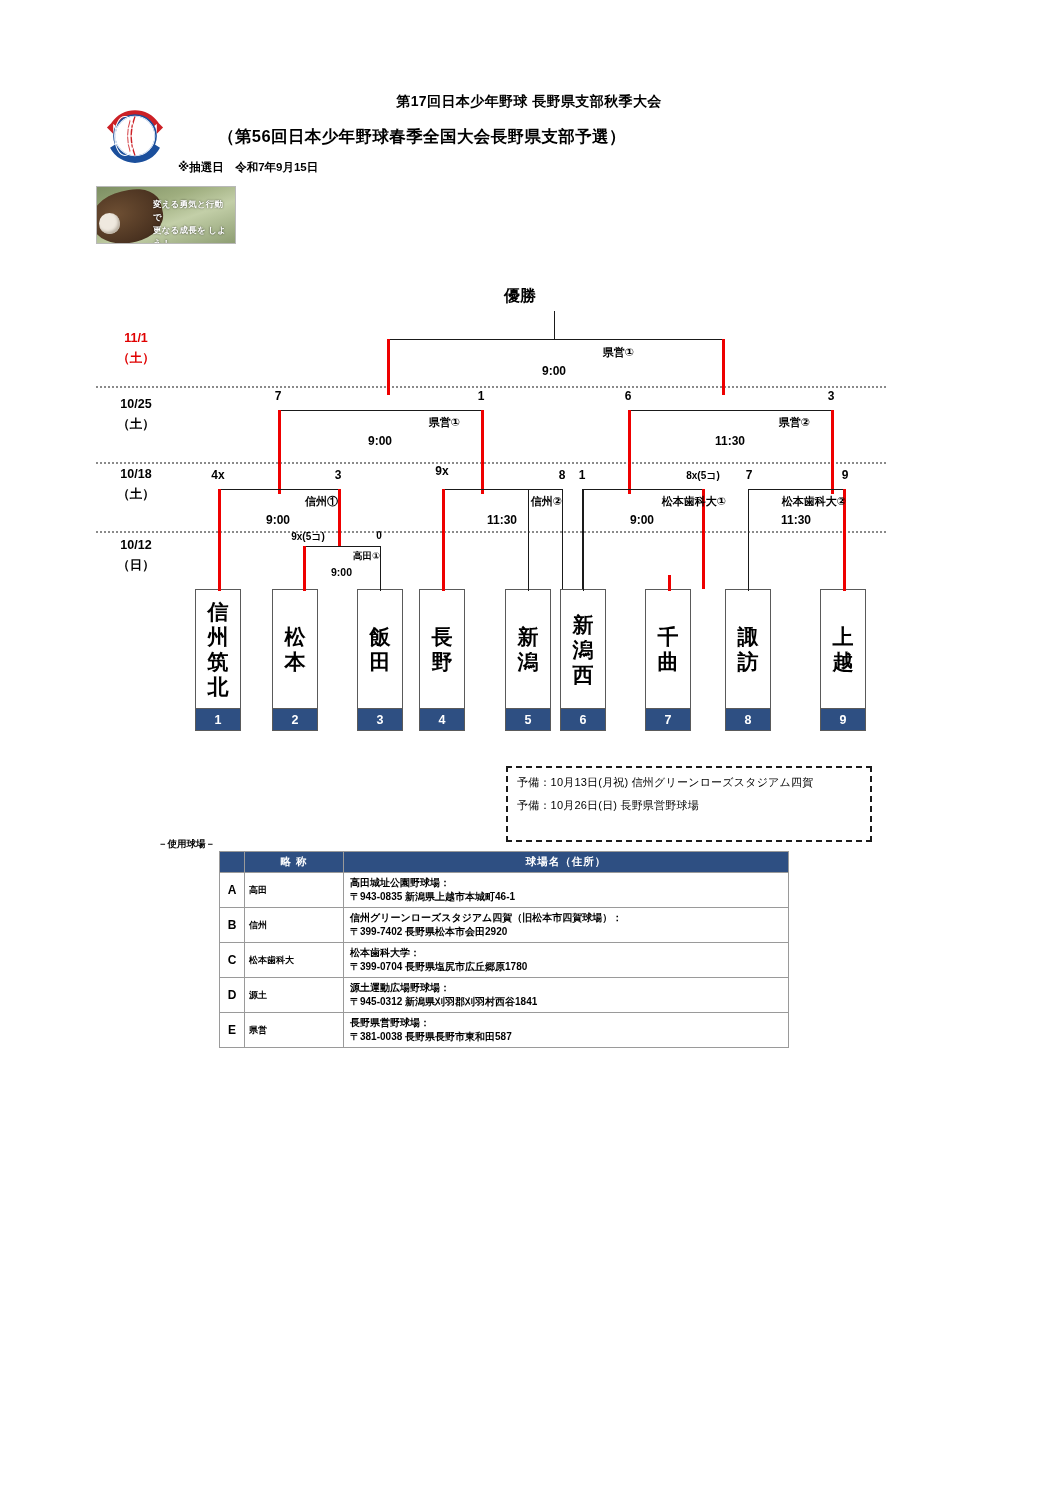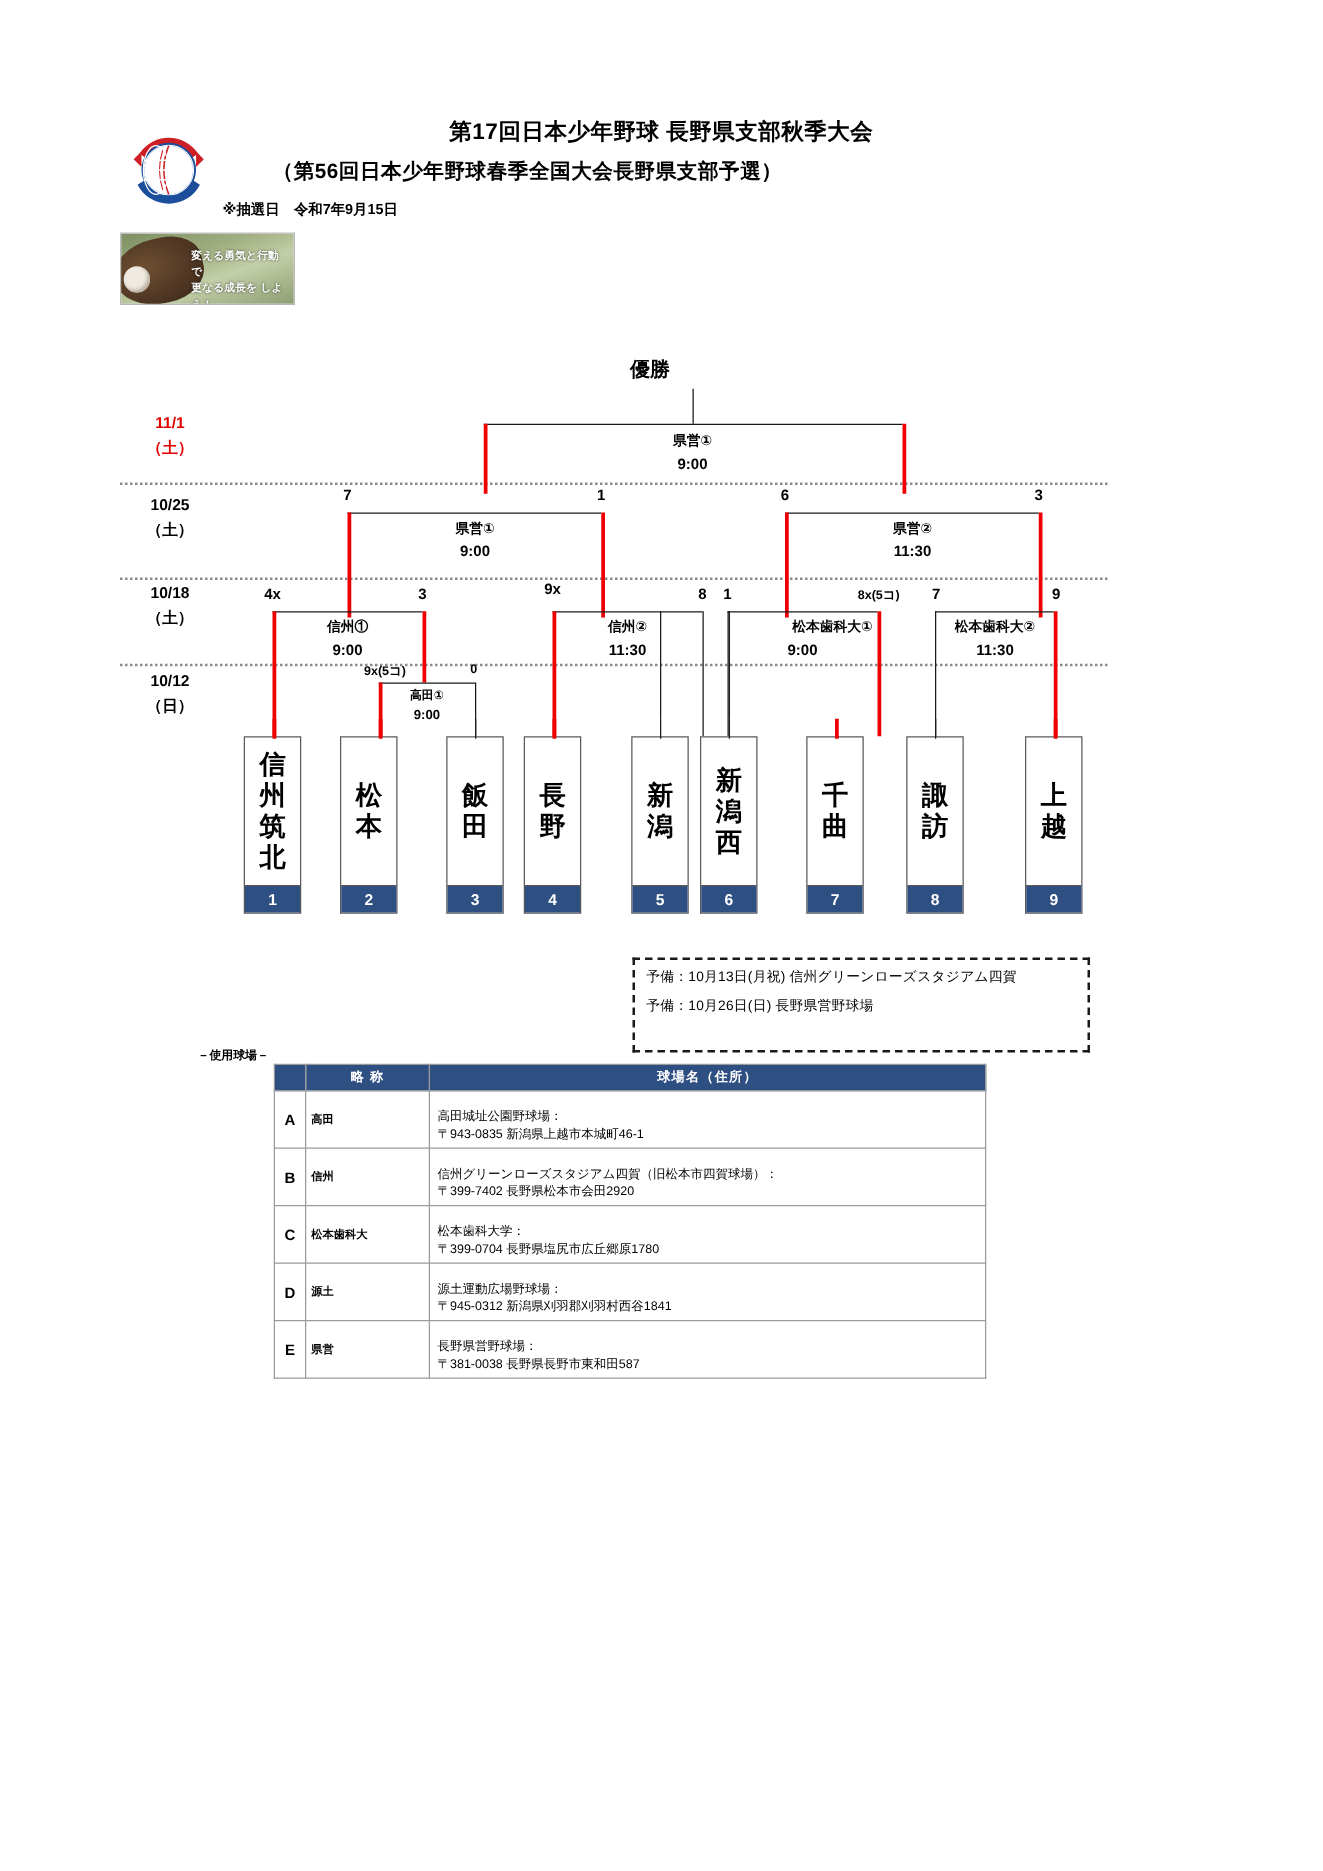--- a/index.html
+++ b/index.html
@@ -16,38 +16,38 @@
           background:linear-gradient(160deg,#7d8f63 0%,#9fae7f 35%,#c3cfa8 60%,#8e9e73 100%);
           overflow:hidden;}
   #banner .glove{position:absolute;left:-6px;top:4px;width:72px;height:52px;border-radius:50% 40% 45% 50%;
           background:radial-gradient(ellipse at 35% 40%,#6e4f33 0%,#4a3220 70%,#2e1e12 100%);
           transform:rotate(-12deg);}
   #banner .ball{position:absolute;left:2px;top:26px;width:21px;height:21px;border-radius:50%;
           background:#efe9df;box-shadow:inset -2px -2px 3px #b9b0a2;}
   #banner .btxt{position:absolute;left:56px;top:11px;right:4px;
           font-size:8.5px;line-height:13px;color:#ffffff;font-weight:bold;
           text-shadow:0 0 2px rgba(0,0,0,.75);letter-spacing:.2px;}
-  #title1{left:0;top:93px;width:1058px;text-align:center;font-size:18px;font-weight:bold;letter-spacing:.4px;}
+  #title1{left:0;top:93px;width:1058px;text-align:center;font-size:14px;font-weight:bold;letter-spacing:.4px;}
   #title2{left:0;top:126px;width:844px;text-align:center;font-size:16.5px;font-weight:bold;letter-spacing:.4px;}
   #draw-date{left:178px;top:160px;font-size:11.5px;font-weight:bold;}
 
   
   #bracket{left:0;top:0;width:1058px;height:760px;}
   .sep{position:absolute;height:0;border-top:2px dotted #8a8a8a;left:96px;width:790px;}
   .dlabel{position:absolute;text-align:center;width:80px;font-size:12.5px;font-weight:bold;line-height:20px;}
   .dlabel.red{color:#e00000;}
 
   .champ{position:absolute;font-size:16px;font-weight:bold;}
 
   
   .h{position:absolute;height:0;border-top:1.6px solid #1a1a1a;}
   .v{position:absolute;width:0;border-left:1.6px solid #1a1a1a;}
   .rv{position:absolute;width:0;border-left:3.4px solid #ee0000;}
 
-  .venue{position:absolute;text-align:center;font-size:11px;font-weight:bold;white-space:nowrap;}
+  .venue{position:absolute;text-align:right;font-size:11px;font-weight:bold;white-space:nowrap;}
   .vtime{position:absolute;text-align:center;font-size:12px;font-weight:bold;white-space:nowrap;}
   .venue.sm{font-size:9.5px;}
   .vtime.sm{font-size:10.5px;}
   .score{position:absolute;font-size:12px;font-weight:bold;white-space:nowrap;text-align:center;}
   .score.sm{font-size:10px;}
 
   
   .team{position:absolute;width:46px;border:1.5px solid #5a5a5a;background:#fff;box-sizing:border-box;}
   .team .nm{height:118px;display:flex;flex-direction:column;align-items:center;justify-content:center;
             font-size:21px;font-weight:bold;line-height:25px;letter-spacing:0;}
@@ -60,21 +60,21 @@
            padding:7px 9px;}
   #reserve p{margin:0 0 8px 0;font-size:11px;line-height:15px;letter-spacing:.2px;}
 
   
   #vtlabel{left:140px;top:838px;font-size:9.5px;font-weight:bold;margin-left:18px;}
   #vtable{left:219px;top:851px;width:570px;border-collapse:collapse;table-layout:fixed;}
   #vtable th,#vtable td{border:1px solid #9a9a9a;}
   #vtable thead th{background:#2e4f82;color:#fff;font-size:10.5px;font-weight:bold;height:18px;text-align:center;letter-spacing:1px;}
   #vtable td.key{width:22px;text-align:center;font-size:12px;font-weight:bold;}
   #vtable td.abbr{width:96px;font-size:9px;font-weight:bold;padding-left:4px;}
-  #vtable td.full{font-size:10px;font-weight:normal;padding:14px 0 3px 6px;line-height:14px;margin-left:16px;}
+  #vtable td.full{font-size:10px;font-weight:bold;padding:3px 0 3px 6px;line-height:14px;margin-left:16px;}
   #vtable tbody tr{height:30px;}
 </style>
 </head>
 <body>
 
 <div class="abs" id="logo">
   <svg viewBox="0 0 100 110" width="78" height="88">
     <path d="M20 38 A36 36 0 0 1 80 38 L72 44 A28 28 0 0 0 28 44 Z" fill="#cc2026"></path>
     <path d="M18 70 A36 36 0 0 0 82 70 L74 65 A28 28 0 0 1 26 65 Z" fill="#1b4f9c"></path>
     <circle cx="50" cy="55" r="27" fill="#ffffff" stroke="#1b4f9c" stroke-width="2"></circle>

